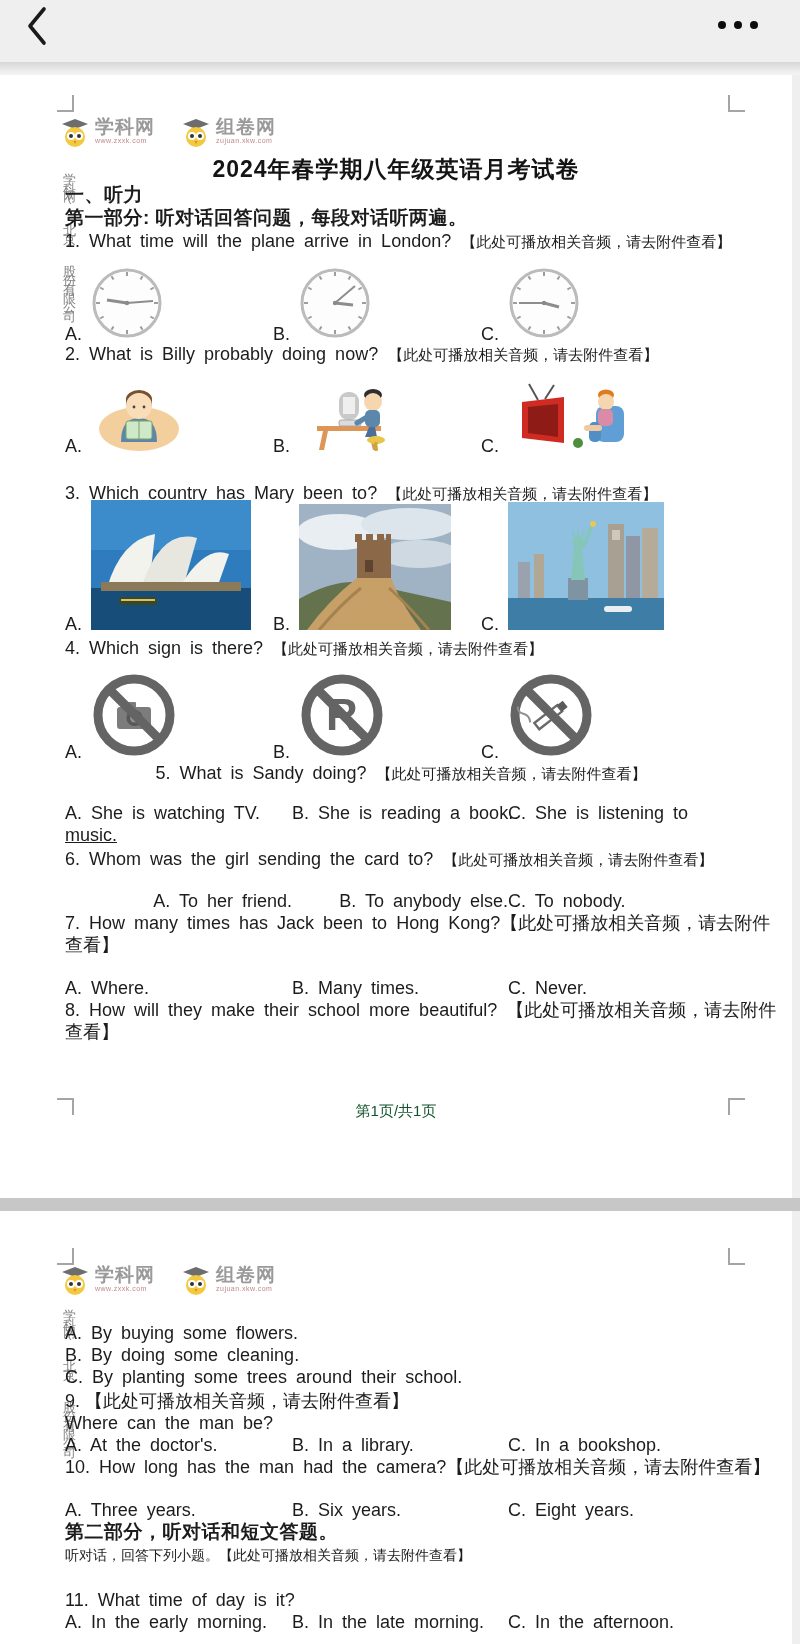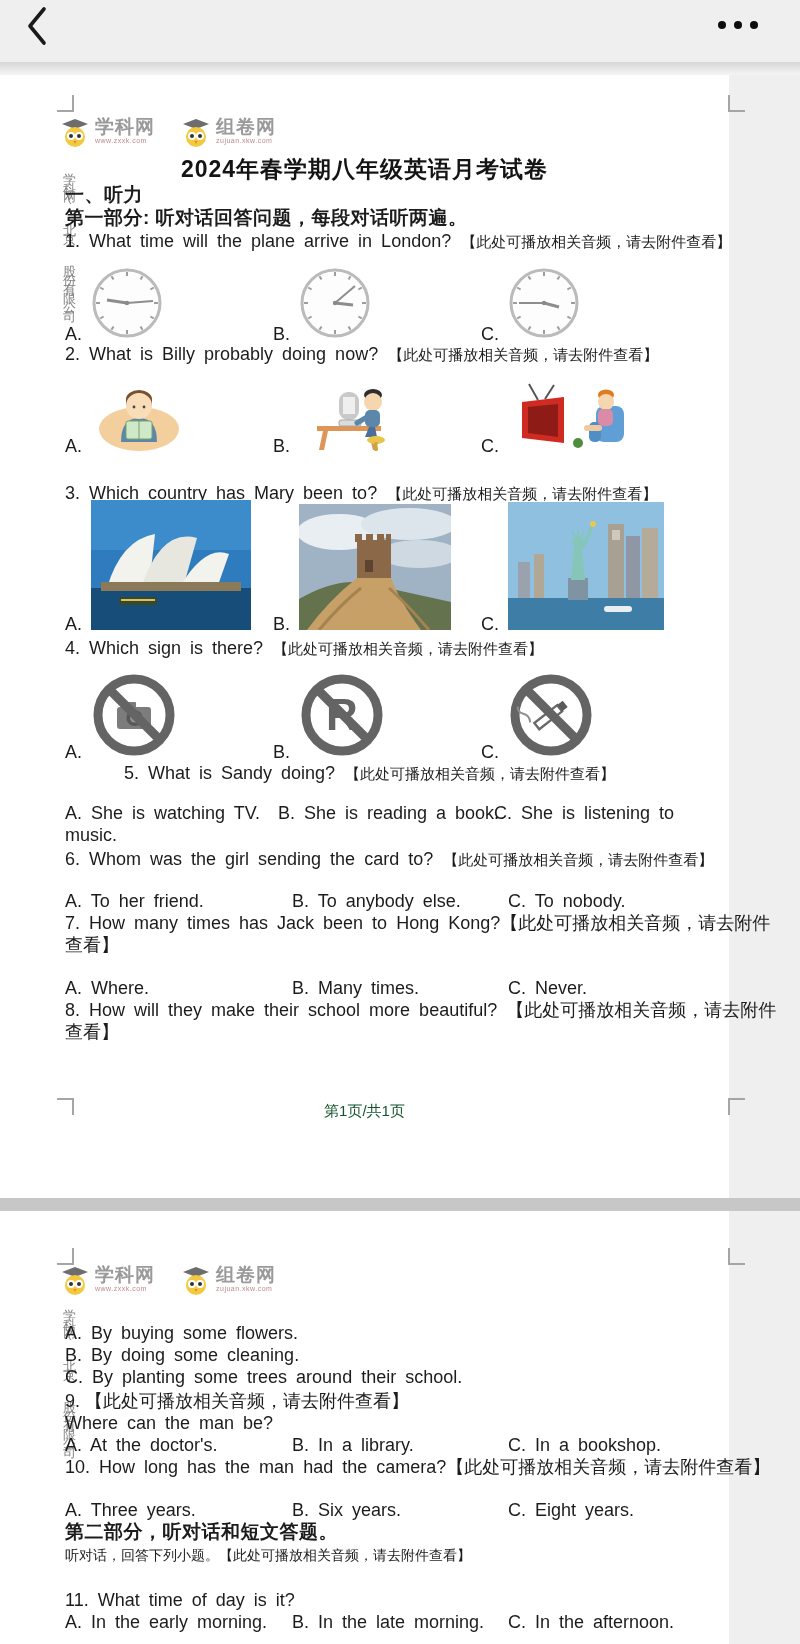--- a/index.html
+++ b/index.html
@@ -9,21 +9,21 @@
   .navbar{position:absolute;top:0;left:0;width:800px;height:62px;background:#efefef;z-index:30;}
   .back-btn{position:absolute;left:22px;top:4px;width:30px;height:44px;cursor:pointer;}
   .nav-titles{position:absolute;left:75px;top:0;width:590px;overflow:hidden;}
   .nav-title{font-size:25px;font-weight:700;color:#141414;white-space:nowrap;line-height:32px;margin-top:-9px;letter-spacing:1px;}
   .nav-sub{font-size:18px;color:#8b8b8b;margin-top:3px;}
   .menu-btn{position:absolute;right:38px;top:12px;height:24px;display:flex;align-items:center;cursor:pointer;}
   .menu-btn i{display:inline-block;width:8px;height:8px;border-radius:50%;background:#0d0d0d;margin:0 4px;}
   .top-shade{position:absolute;top:62px;left:0;width:800px;height:13px;
              background:linear-gradient(#d7d7d7,#f5f5f5);z-index:20;}
   
-  .page{position:absolute;left:0;width:729px;background:#ffffff;}
+  .page{position:absolute;left:0;width:792px;background:#ffffff;}
   .page1{top:62px;height:1136px;}
   .divider{position:absolute;top:1198px;left:0;width:800px;height:13px;background:#c7c7c7;}
   .page2{top:1211px;height:433px;}
   
   .cm{position:absolute;width:15px;height:15px;border:0 solid #a5a5a5;}
   .cm.tl{border-right-width:2px;border-bottom-width:2px;}
   .cm.tr{border-left-width:2px;border-bottom-width:2px;}
   .cm.bl{border-right-width:2px;border-top-width:2px;}
   .cm.br{border-left-width:2px;border-top-width:2px;}
   
@@ -368,24 +368,24 @@
         </figure>
         </div>
     </div>
 
     <div class="ln" style="top:700px;text-align:center;"><span>5. What is Sandy doing?</span><span class="audio">【此处可播放相关音频，请去附件查看】</span></div>
     <div class="ln opt3" style="top:740px;">
       <span class="c1">A. She is watching TV.</span>
       <span class="c2">B. She is reading a book.</span>
       <span>C. She is listening to</span>
     </div>
-    <div class="ln" style="top:762px;">music.</div>
+    <div class="ln" style="top:762px;text-decoration:underline;">music.</div>
 
     <div class="ln" style="top:786px;"><span>6. Whom was the girl sending the card to?</span><span class="audio">【此处可播放相关音频，请去附件查看】</span></div>
-    <div class="ln opt3" style="top:828px;">
+    <div class="ln opt3" style="top:828px;text-align:right;">
       <span class="c1">A. To her friend.</span>
       <span class="c2">B. To anybody else.</span>
       <span>C. To nobody.</span>
     </div>
 
     <div class="ln" style="top:850px;">7. How many times has Jack been to Hong Kong?【此处可播放相关音频，请去附件</div>
     <div class="ln" style="top:872px;">查看】</div>
     <div class="ln opt3" style="top:915px;">
       <span class="c1">A. Where.</span>
       <span class="c2">B. Many times.</span>

